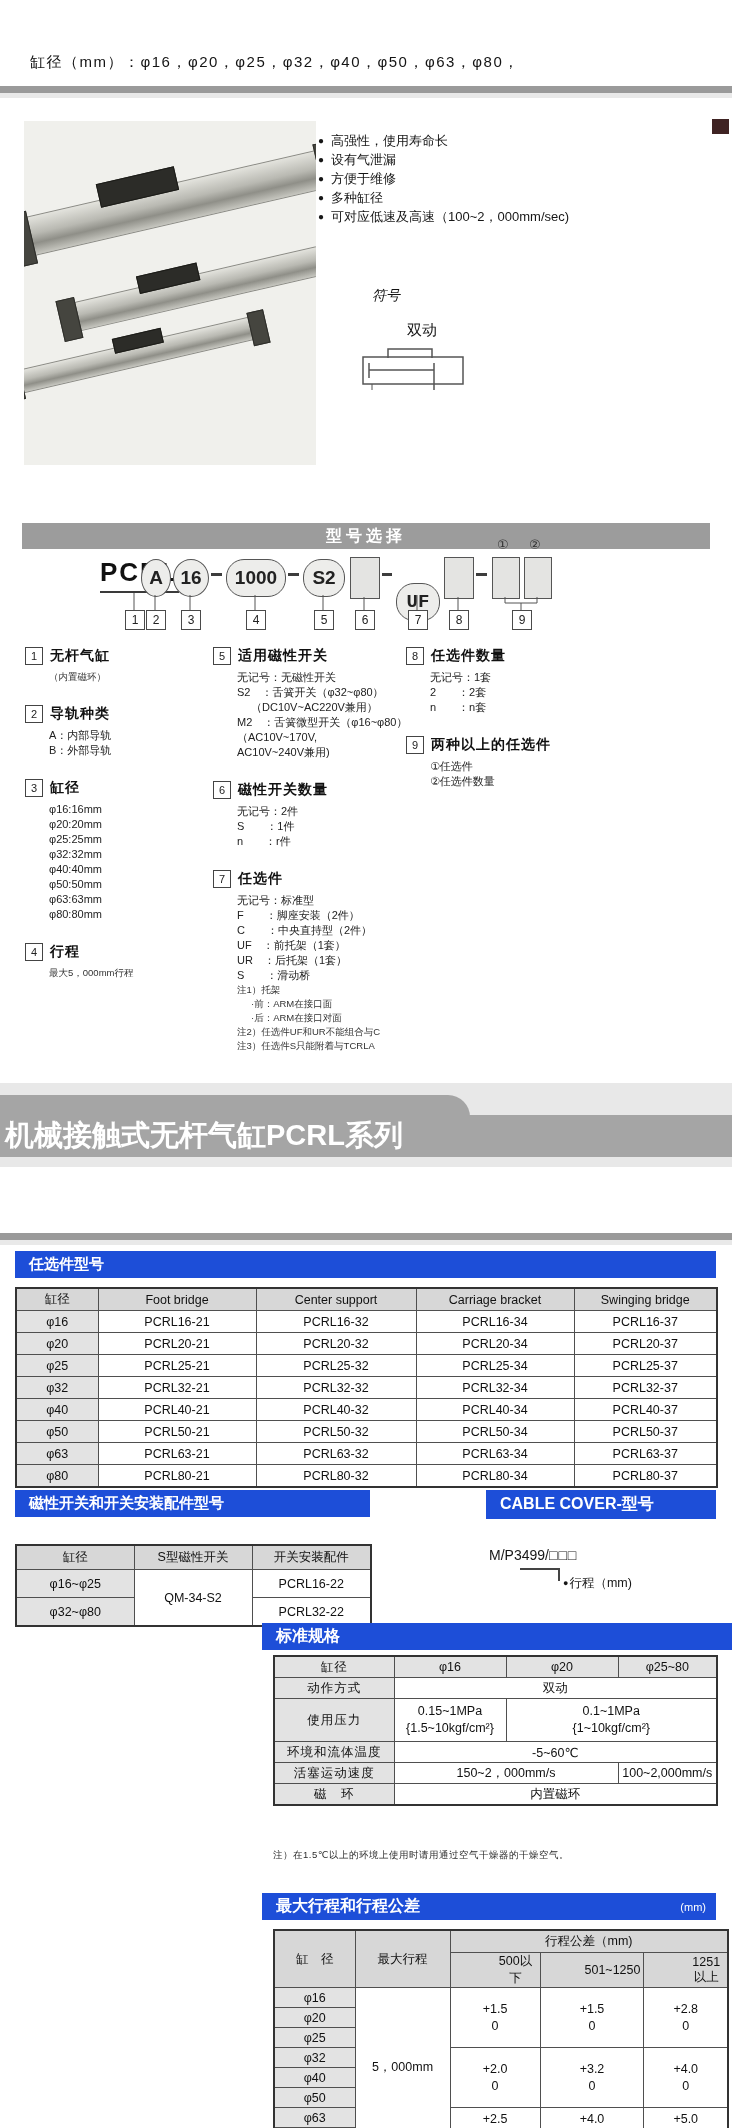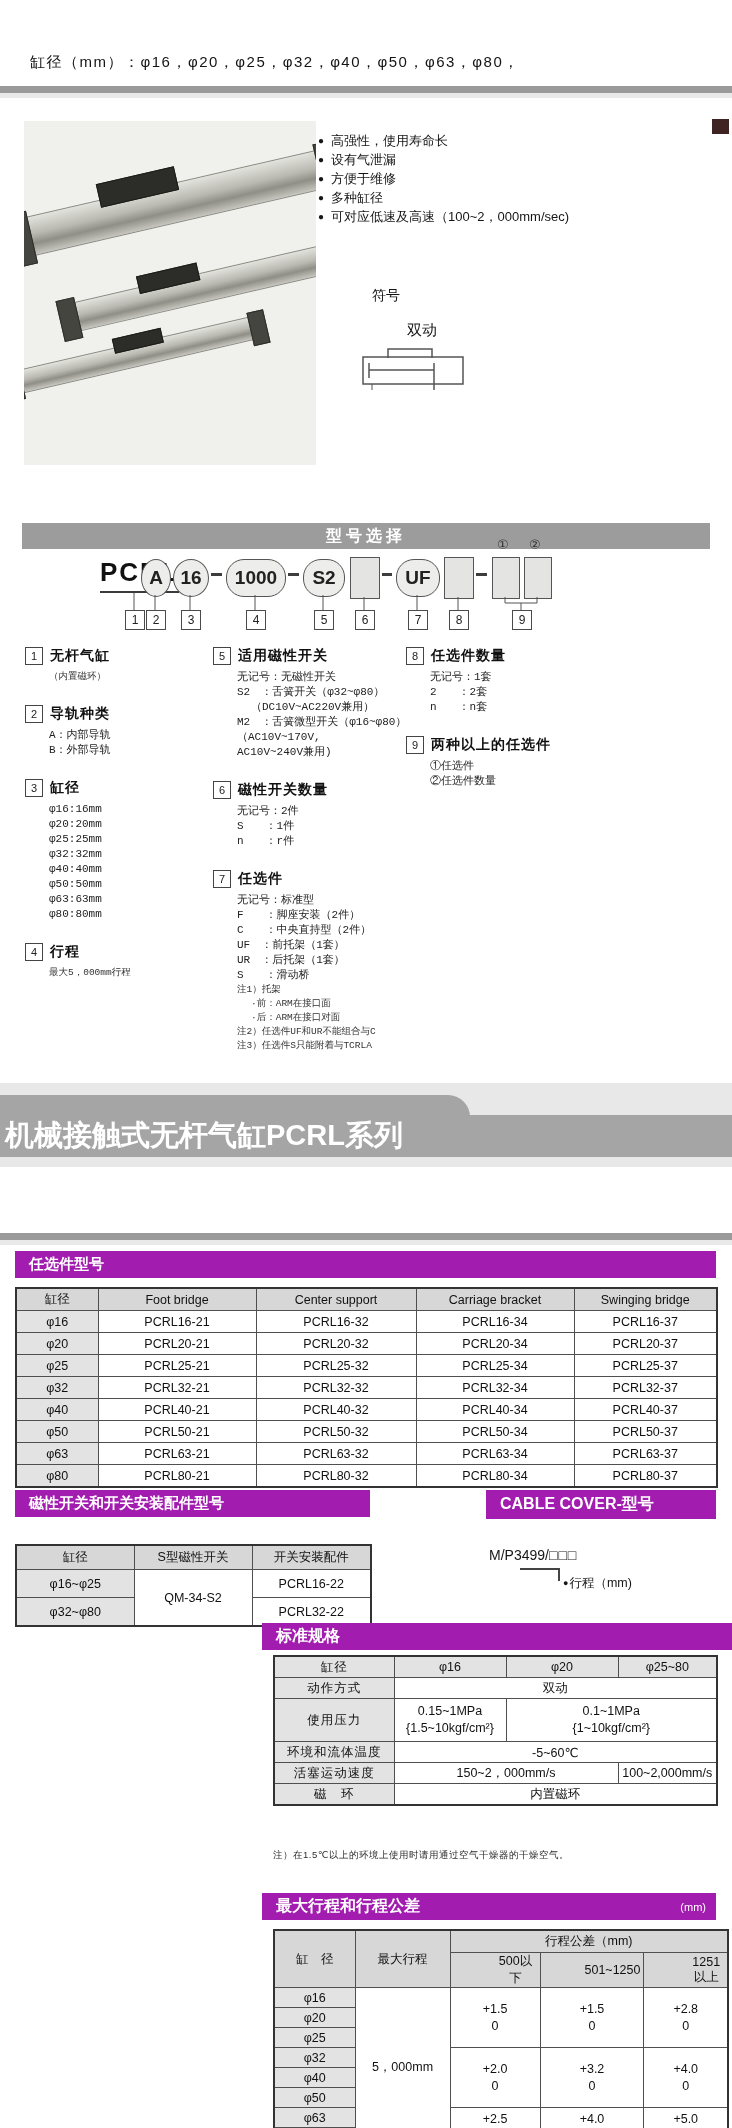--- a/index.html
+++ b/index.html
@@ -22,21 +22,21 @@
   .cyl .cap{position:absolute;background:#45453f;border:1px solid #2e2e2a;}
   .cyl .car{position:absolute;background:#2c2c28;border:1px solid #1c1c18;}
 
   .edge-marker{left:712px;top:84px;width:17px;height:15px;background:#3f2323;}
 
   
   .features{left:318px;top:96px;width:400px;}
   .feature{display:flex;align-items:flex-start;line-height:19px;font-size:13px;color:#161616;}
   .feature .dot{font-size:10px;margin-right:7px;line-height:19px;}
 
-  .symbol-title{left:372px;top:252px;font-size:14px;}
+  .symbol-title{left:372px;top:252px;font-size:14px;font-style:italic;}
   .symbol-mode{left:407px;top:286px;font-size:15px;}
 
   
   .gray-bar-title{background:#9c9c9c;color:#fff;font-weight:bold;display:flex;align-items:center;}
   .model-bar{left:22px;top:488px;width:688px;height:26px;justify-content:center;font-size:16px;letter-spacing:4px;}
   .code-prefix{left:100px;top:522px;font-size:26px;font-weight:bold;letter-spacing:2px;
                border-bottom:2px solid #3a3a3a;padding-bottom:3px;}
   .oval{border:1.5px solid #555;background:#ededeb;display:flex;align-items:center;justify-content:center;
         font-size:19px;font-weight:bold;color:#222;}
   .sqbox{border:1.5px solid #555;background:#e4e4e2;}
@@ -45,32 +45,32 @@
   .nbox-row .nbox{position:absolute;top:575px;width:18px;height:18px;border:1.5px solid #4a4a4a;
         display:flex;align-items:center;justify-content:center;font-size:12px;color:#222;background:#fff;}
 
   
   .expl-col{position:absolute;top:612px;width:192px;}
   .sec{margin-bottom:21px;}
   .sec-head{display:flex;align-items:center;gap:7px;margin-bottom:5px;}
   .nbox-i{width:16px;height:16px;border:1.5px solid #444;display:inline-flex;align-items:center;
           justify-content:center;font-size:11px;color:#222;flex:0 0 auto;}
   .sec-title{font-size:14px;font-weight:bold;letter-spacing:1px;color:#111;}
-  .sec-line{padding-left:24px;font-size:11px;line-height:15px;color:#222;font-family:Liberation Mono, monospace;}
+  .sec-line{padding-left:24px;font-size:11px;line-height:15px;color:#222;}
   .sec-line.small{font-size:9.5px;line-height:14px;color:#333;}
   .sec-line.ind{padding-left:38px;}
 
   
   .series-band{left:0;top:1048px;width:732px;height:84px;background:#e8e8e8;}
   .series-tab{left:0;top:1060px;width:470px;height:62px;background:#a5a5a5;border-top-right-radius:22px;}
   .series-strip{left:0;top:1080px;width:732px;height:42px;background:#a5a5a5;}
   .series-text{left:5px;top:1080px;font-size:29px;font-weight:bold;color:#fff;letter-spacing:0px;line-height:40px;}
 
   
-  .sect-bar{background:#a21caf;color:#fff;font-weight:bold;display:flex;align-items:center;padding-left:14px;box-sizing:border-box;}
+  .sect-bar{background:#1d4ed8;color:#fff;font-weight:bold;display:flex;align-items:center;padding-left:14px;box-sizing:border-box;}
 
   
   table.grid{border-collapse:collapse;table-layout:fixed;border:2px solid #333;background:#fff;}
   table.grid th,table.grid td{border:1px solid #4f4f4f;text-align:center;font-size:12.5px;
         padding:0 3px;color:#111;font-weight:normal;overflow:hidden;}
   table.grid thead th{background:#d7d7d7;}
   .shade{background:#e3e3e3;}
   td.lab{text-align:left;padding-left:9px;letter-spacing:1px;}
   td.tl{text-align:left;padding-left:10px;}
   .two-line div{line-height:17px;}
@@ -163,21 +163,21 @@
 
   <div class="abs code-prefix">PCRL</div>
   <div class="abs oval" style="left:141px;top:524px;width:28px;height:36px;border-radius:50%;">A</div>
   <div class="abs oval" style="left:173px;top:524px;width:34px;height:36px;border-radius:50%;">16</div>
   <div class="abs dash" style="left:211px;width:11px;"></div>
   <div class="abs oval" style="left:226px;top:524px;width:58px;height:36px;border-radius:18px;">1000</div>
   <div class="abs dash" style="left:288px;width:11px;"></div>
   <div class="abs oval" style="left:303px;top:524px;width:40px;height:36px;border-radius:18px;">S2</div>
   <div class="abs sqbox" style="left:350px;top:522px;width:28px;height:40px;"></div>
   <div class="abs dash" style="left:382px;width:10px;"></div>
-  <div class="abs oval" style="left:396px;top:524px;width:42px;height:36px;border-radius:18px;">UF</div>
+  <div class="abs oval" style="left:396px;top:548px;width:42px;height:36px;border-radius:18px;font-family:Liberation Mono, monospace;">UF</div>
   <div class="abs sqbox" style="left:444px;top:522px;width:28px;height:40px;"></div>
   <div class="abs dash" style="left:476px;width:11px;"></div>
   <div class="abs sqbox" style="left:492px;top:522px;width:26px;height:40px;"></div>
   <div class="abs sqbox" style="left:524px;top:522px;width:26px;height:40px;"></div>
   <div class="abs supmark" style="left:497px;top:502px;">①</div>
   <div class="abs supmark" style="left:529px;top:502px;">②</div>
 
   <svg class="abs" style="left:0;top:520px;" width="732" height="80" viewBox="0 0 732 80">
     <g stroke="#555" stroke-width="1" fill="none">
       <line x1="134" y1="38" x2="134" y2="55"></line>

